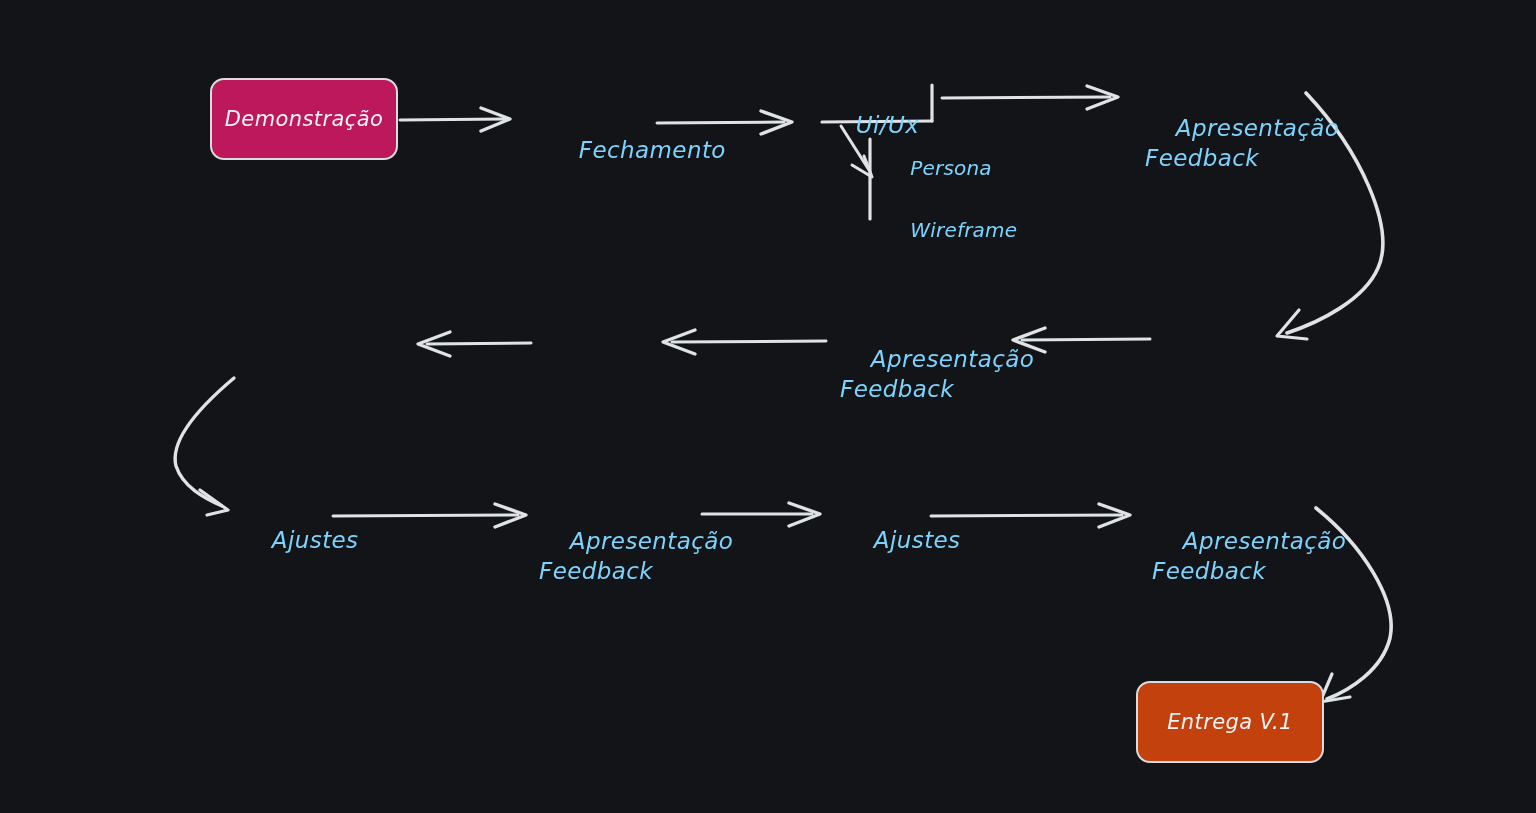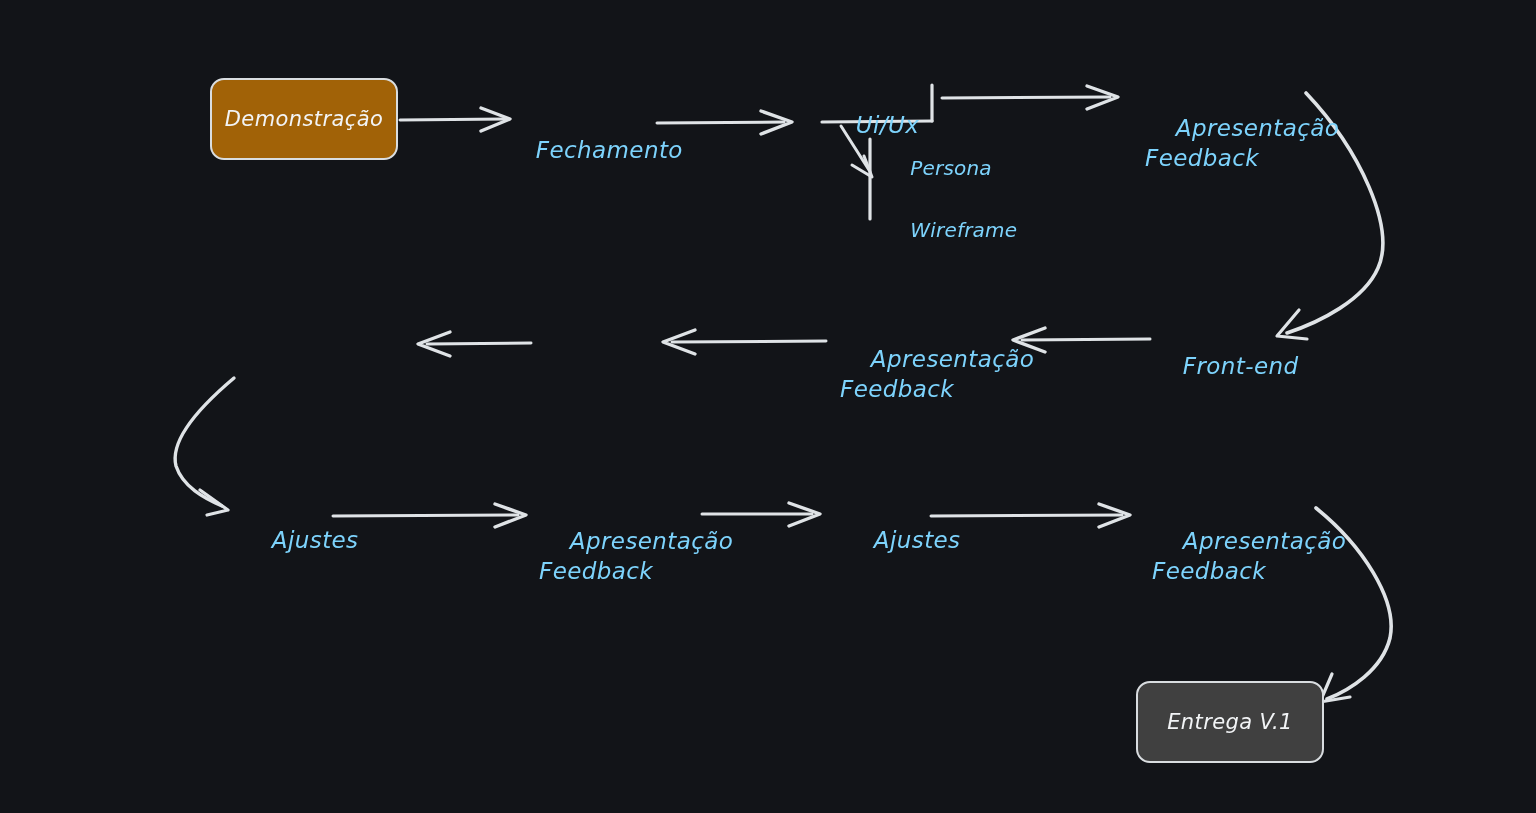--- a/index.html
+++ b/index.html
@@ -46,25 +46,25 @@
     border-radius: 14px;
     color: #f2f4f6;
     font-family: "DejaVu Sans", sans-serif;
     font-size: 21px;
     font-style: italic;
     font-weight: 300;
     letter-spacing: 0.4px;
     box-sizing: border-box;
   }
   .boxed.blue {
-    background: #a16207;
+    background: #be185d;
     border: 2.5px solid #d9dde0;
   }
   .boxed.green {
-    background: #404040;
+    background: #c2410c;
     border: 2.5px solid #d9dde0;
   }
 </style>
 </head>
 <body>
 
 <div id="canvas">
 
   <svg class="layer" viewBox="0 0 1536 813" xmlns="http://www.w3.org/2000/svg">
     <g fill="none" stroke="#dfe3e6" stroke-width="3" stroke-linecap="round" stroke-linejoin="round">
@@ -143,21 +143,21 @@
         <path d="M1332,674 L1320,702 L1350,697" stroke-width="3.2"></path>
       </g>
 
     </g>
   </svg>
 
   <div class="boxed blue" style="left:210px; top:78px; width:188px; height:82px;">
     <span>Demonstração</span>
   </div>
 
-  <div class="node-label" style="left:505px; top:105px;text-align:center;">
+  <div class="node-label" style="left:548px; top:105px;text-align:center;">
     <span>Fechamento</span>
   </div>
 
   <div class="node-label" style="left:825px; top:80px;">
     <span>Ui/Ux</span>
   </div>
 
   <div class="node-label small" style="left:884px; top:137px;">
     <span>Persona</span>
   </div>
@@ -165,23 +165,20 @@
 
   <div class="node-label small" style="left:884px; top:199px;">
     <span>Wireframe</span>
   </div>
 
   <div class="node-label" style="left:1145px; top:83px;">
     <span>Apresentação
 Feedback</span>
   </div>
 
-  <div class="node-label" style="left:1152px; top:321px;">
-    <span>Front-end</span>
-  </div>
 
   <div class="node-label" style="left:840px; top:314px;">
     <span>Apresentação
 Feedback</span>
   </div>
 
 
 
   <div class="node-label" style="left:241px; top:495px;">
     <span>Ajustes</span>

